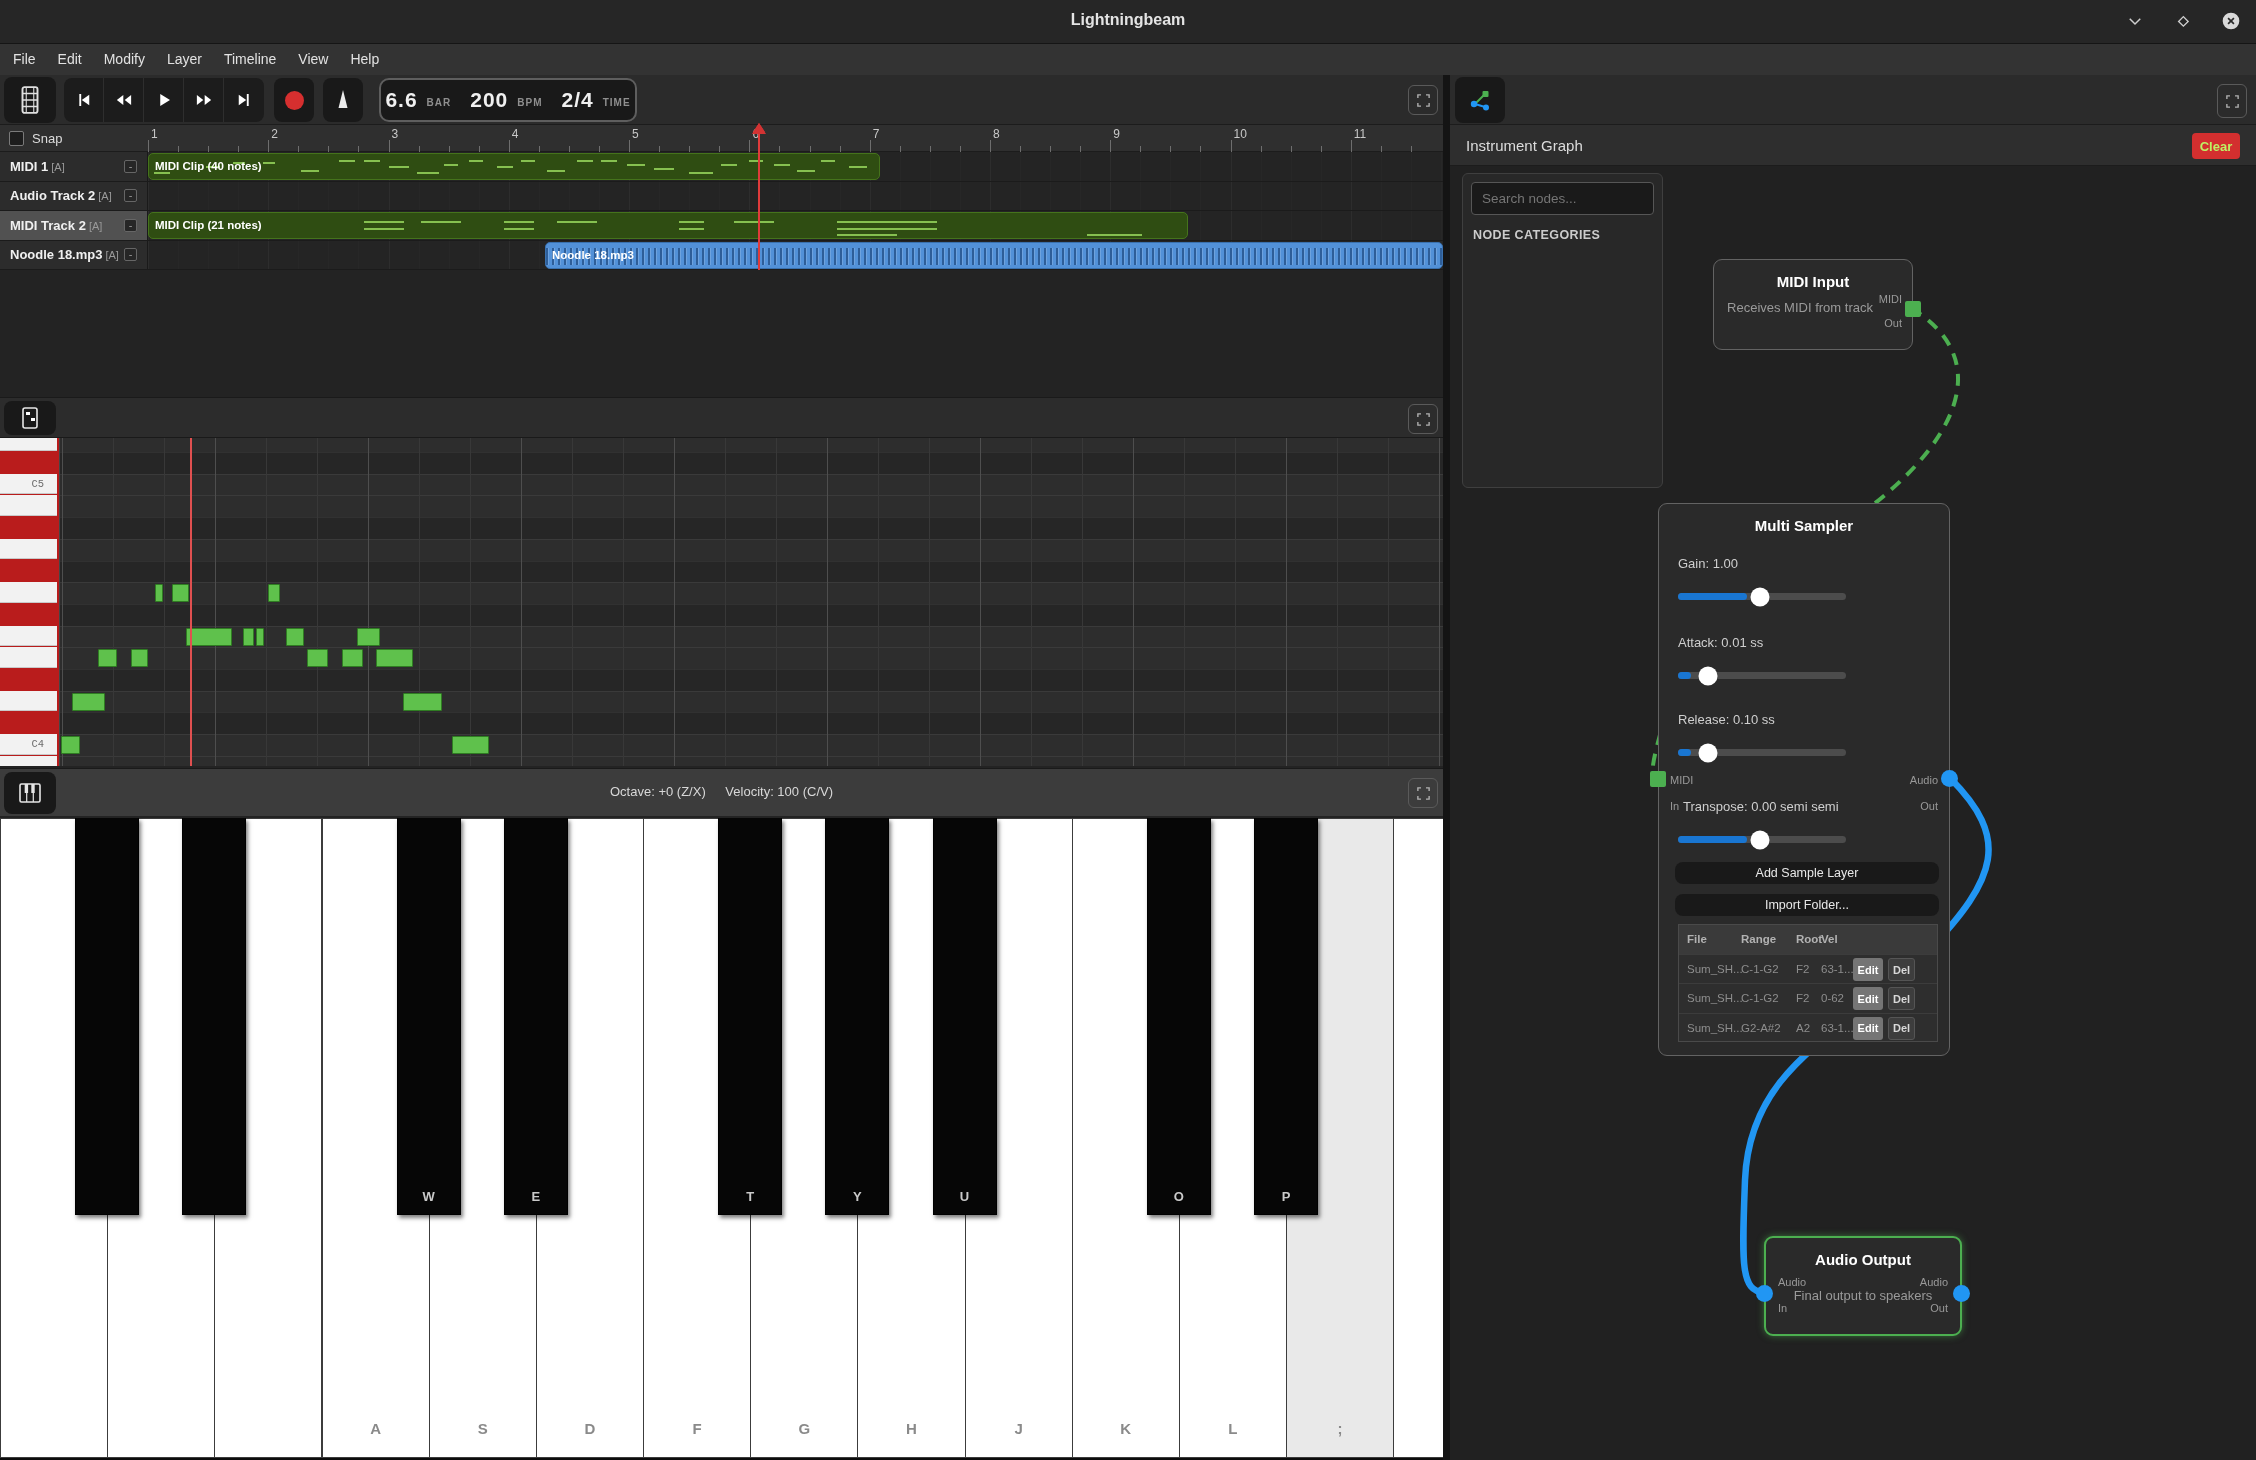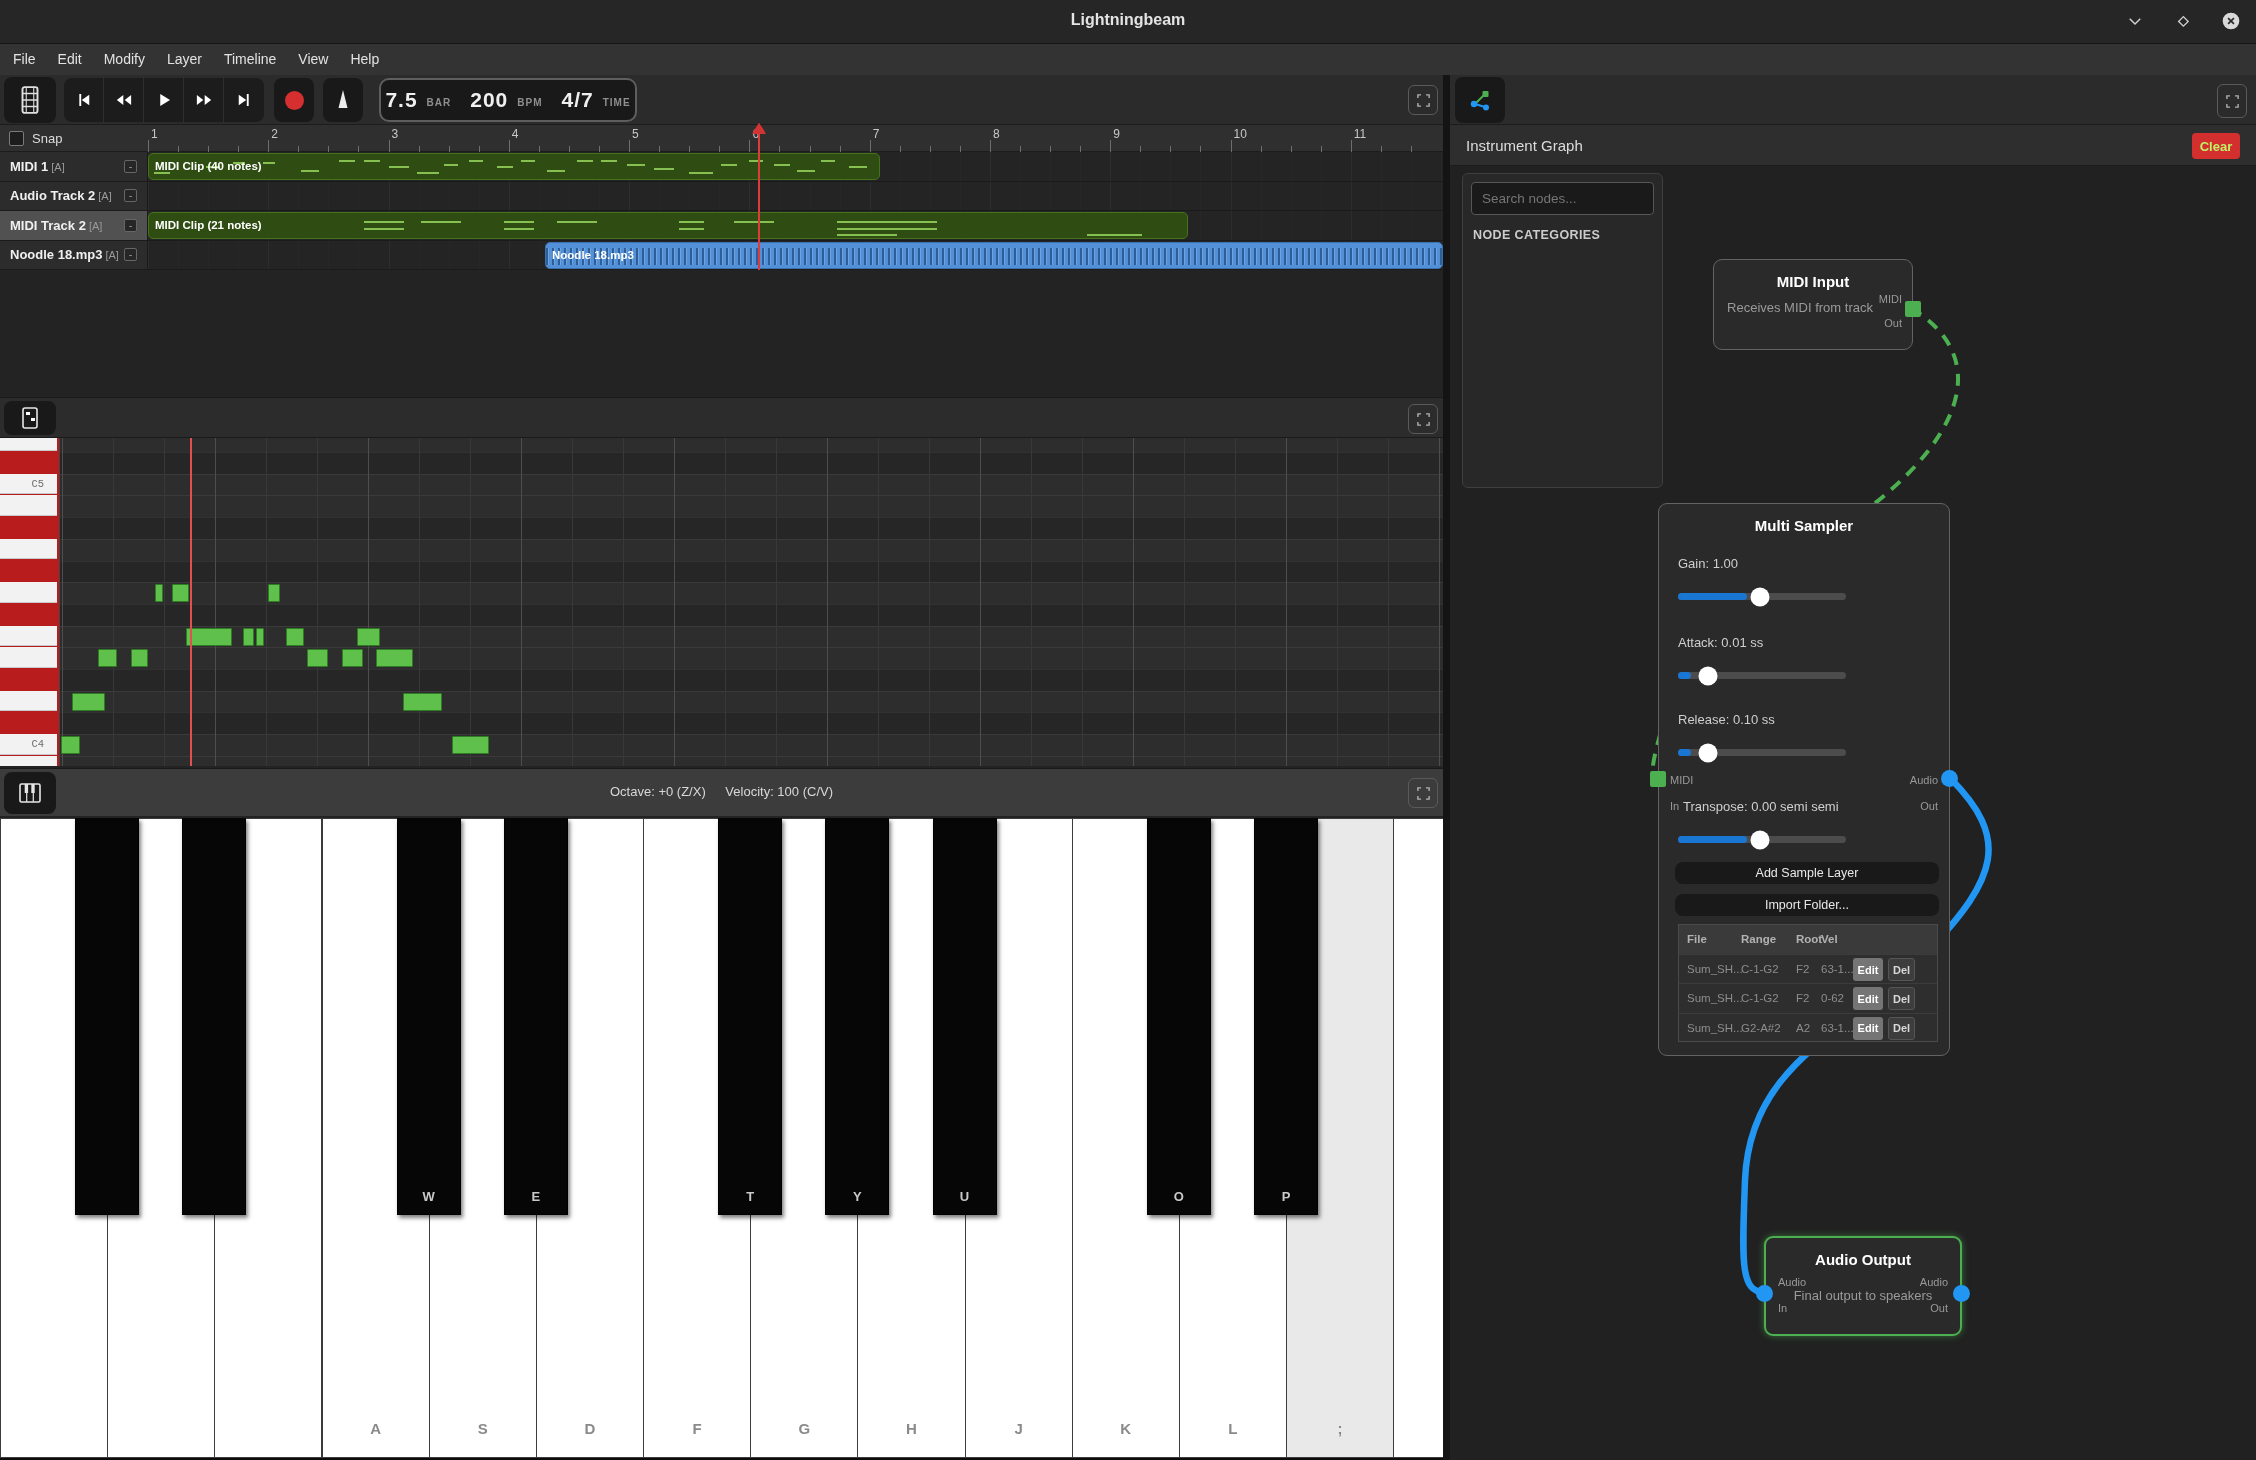--- a/index.html
+++ b/index.html
@@ -243,25 +243,25 @@
       </div>
       <div class="tool-btn" style="left:274px; top:3px; width:40px; height:44px;">
         <span class="record-dot" style="background:#d62f2f;"></span>
       </div>
       <div class="tool-btn" style="left:323px; top:3px; width:40px; height:44px;">
         <svg width="16" height="20" viewBox="0 0 16 20">
             <path d="M8 0 L12.5 18 H3.5 Z" fill="#ececec"></path>
           </svg>
       </div>
       <div class="tempo-box">
-        <span class="tempo-num">7.5</span>
+        <span class="tempo-num">6.6</span>
         <span class="tempo-unit">BAR</span>
         <span class="tempo-num" style="margin-left:10px;">200</span>
         <span class="tempo-unit">BPM</span>
-        <span class="tempo-num" style="margin-left:10px;">4/7</span>
+        <span class="tempo-num" style="margin-left:10px;">2/4</span>
         <span class="tempo-unit">TIME</span>
       </div>
       <div class="expand-btn" style="right:5px; top:10px;">
         <svg width="15" height="15" viewBox="0 0 24 24">
             <path d="M3 8V3h5 M16 3h5v5 M21 16v5h-5 M8 21H3v-5" fill="none" stroke="#b0b0b0" stroke-width="2.2"></path>
           </svg>
       </div>
     </div>
 
     <div class="timeline">

